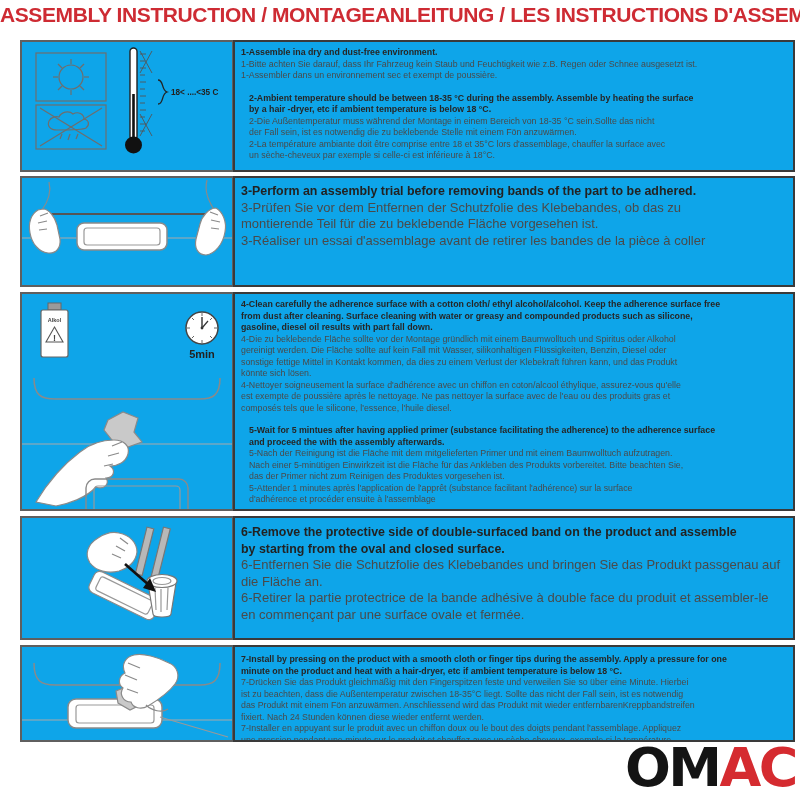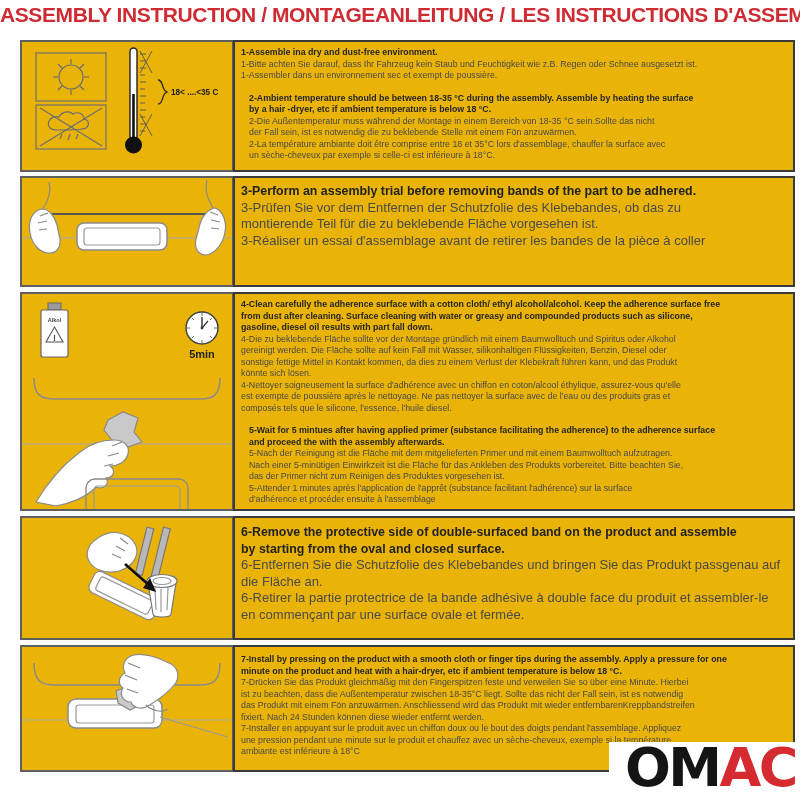--- a/index.html
+++ b/index.html
@@ -1,26 +1,26 @@
 <!DOCTYPE html>
 <html><head>
 <meta charset="utf-8">
 <style>
   html,body{margin:0;padding:0;background:#fff;}
   body{width:800px;height:800px;position:relative;font-family:"Liberation Sans",sans-serif;overflow:hidden;}
   .title{position:absolute;top:3px;left:0;right:0;text-align:center;font-size:21px;font-weight:800;
          letter-spacing:-0.4px;color:#ce2b33;white-space:nowrap;}
-  .box{position:absolute;box-sizing:border-box;background:#eab308;overflow:hidden;}
+  .box{position:absolute;box-sizing:border-box;background:#0ea5e9;overflow:hidden;}
   .lbox{left:20px;width:214px;border:2px solid #5f5f5f;}
   .rbox{left:233px;width:562px;border:2px solid #3a3a3a;}
   .r1{top:40px;height:132px;}
   .r2{top:176px;height:111px;}
   .r3{top:292px;height:219px;}
   .r4{top:516px;height:124px;}
-  .r5{top:645px;height:127px;}
+  .r5{top:645px;height:97px;}
   .rbox{padding:5px 4px 4px 6px;}
   .rbox.r2{}
   .rbox.r4{padding-top:6px;}
   .rbox.r5{padding-top:7px;}
   p{margin:0;white-space:pre-line;}
   .sm p{font-size:8.8px;line-height:11.5px;color:#4a4a4a;}
   .sm p.en{font-weight:700;color:#262626;}
   .lg p{font-size:13px;line-height:16.5px;color:#4a4a4a;}
   .lg p.en{font-weight:700;font-size:12.4px;color:#222;}
   .item + .item{margin-top:11px;margin-left:8px;}

